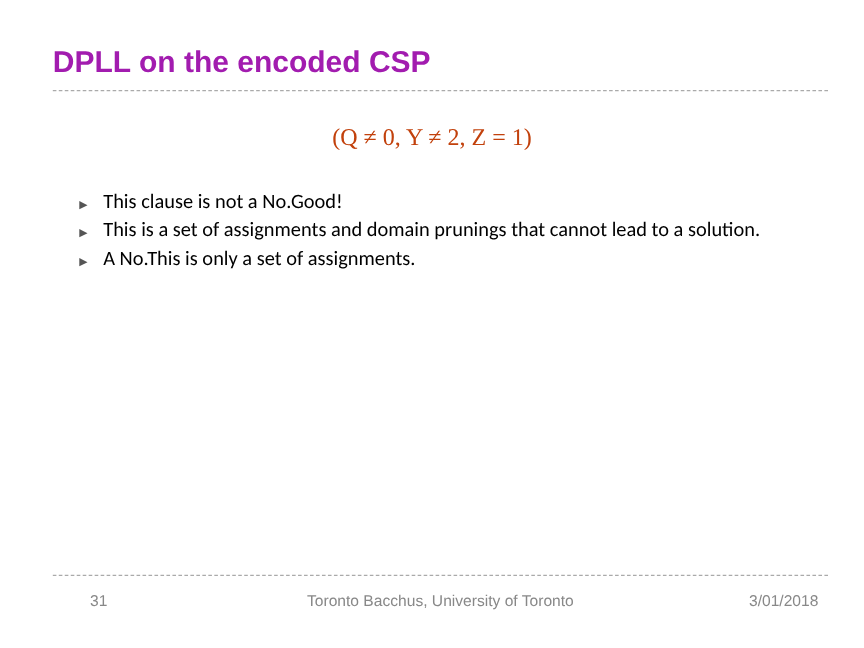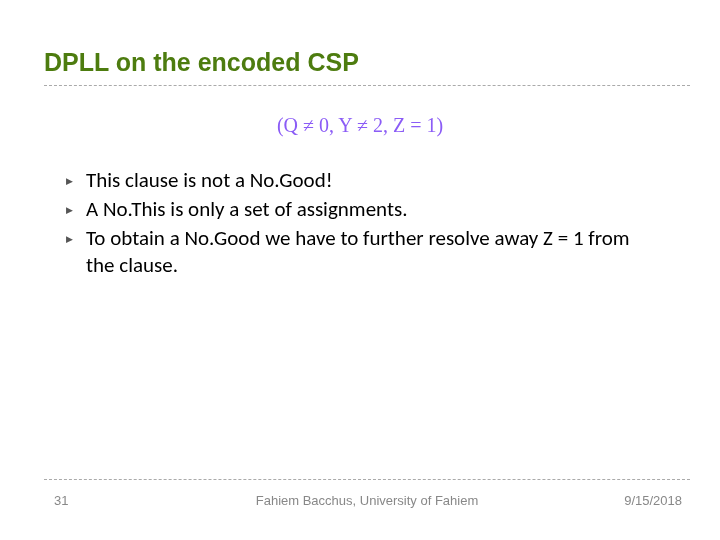--- a/index.html
+++ b/index.html
@@ -7,44 +7,44 @@
       width: 720px;
       height: 540px;
       background: #fff;
       font-family: Arial, Helvetica, sans-serif;
       position: relative;
       overflow: hidden;
     }
     .title {
       font-size: 25px;
       font-weight: bold;
-      color: #4d7c0f;
-      padding: 48px 0 8px 44px;
+      color: #a21caf;
+      padding: 38px 0 8px 44px;
     }
     .dashed-line {
       border: none;
       border-top: 1.5px dashed #aaa;
       margin-left: 44px;
       margin-right: 30px;
     }
     .formula {
       text-align: center;
       margin-top: 28px;
       margin-bottom: 30px;
       font-family: "Times New Roman", Times, serif;
       font-size: 20px;
-      color: #8b5cf6;
+      color: #c2410c;
     }
     .bullets {
       list-style: none;
       padding: 0 60px 0 66px;
     }
     .bullets li {
       position: relative;
-      font-size: 21px;
+      font-size: 17px;
       color: #000;
       line-height: 1.28;
       margin-bottom: 2px;
       padding-left: 20px;
       font-family: Calibri, Arial, sans-serif;
     }
     .bullets li::before {
       content: "▶";
       font-size: 9px;
       color: #555;
@@ -70,35 +70,35 @@
       align-items: center;
       font-size: 13px;
       color: #888;
     }
     .footer .center {
       position: absolute;
       left: 0;
       right: 0;
       text-align: center;
     }
-    .footer .page { margin-left: 10px; }
+    .footer .page { margin-left: 31px; }
     .footer .date { margin-right: 8px; }
   </style>
 </head>
 <body>
 
 <h1 class="title">DPLL on the encoded CSP</h1>
 <hr class="dashed-line">
 
 <div class="formula">(Q ≠ 0, Y ≠ 2, Z = 1)</div>
 
 <ul class="bullets">
   <li>This clause is not a No.Good!</li>
+  <li>This is a set of assignments and domain prunings that cannot lead to a solution.</li>
   <li>A No.This is only a set of assignments.</li>
-  <li>To obtain a No.Good we have to further resolve away Z = 1 from the clause.</li>
 </ul>
 
 <hr class="footer-line">
 <div class="footer">
   <span class="page">31</span>
-  <span class="center">Fahiem Bacchus, University of Fahiem</span>
-  <span class="date">9/15/2018</span>
+  <span class="center">Toronto Bacchus, University of Toronto</span>
+  <span class="date">3/01/2018</span>
 </div>
 
 </body></html>

